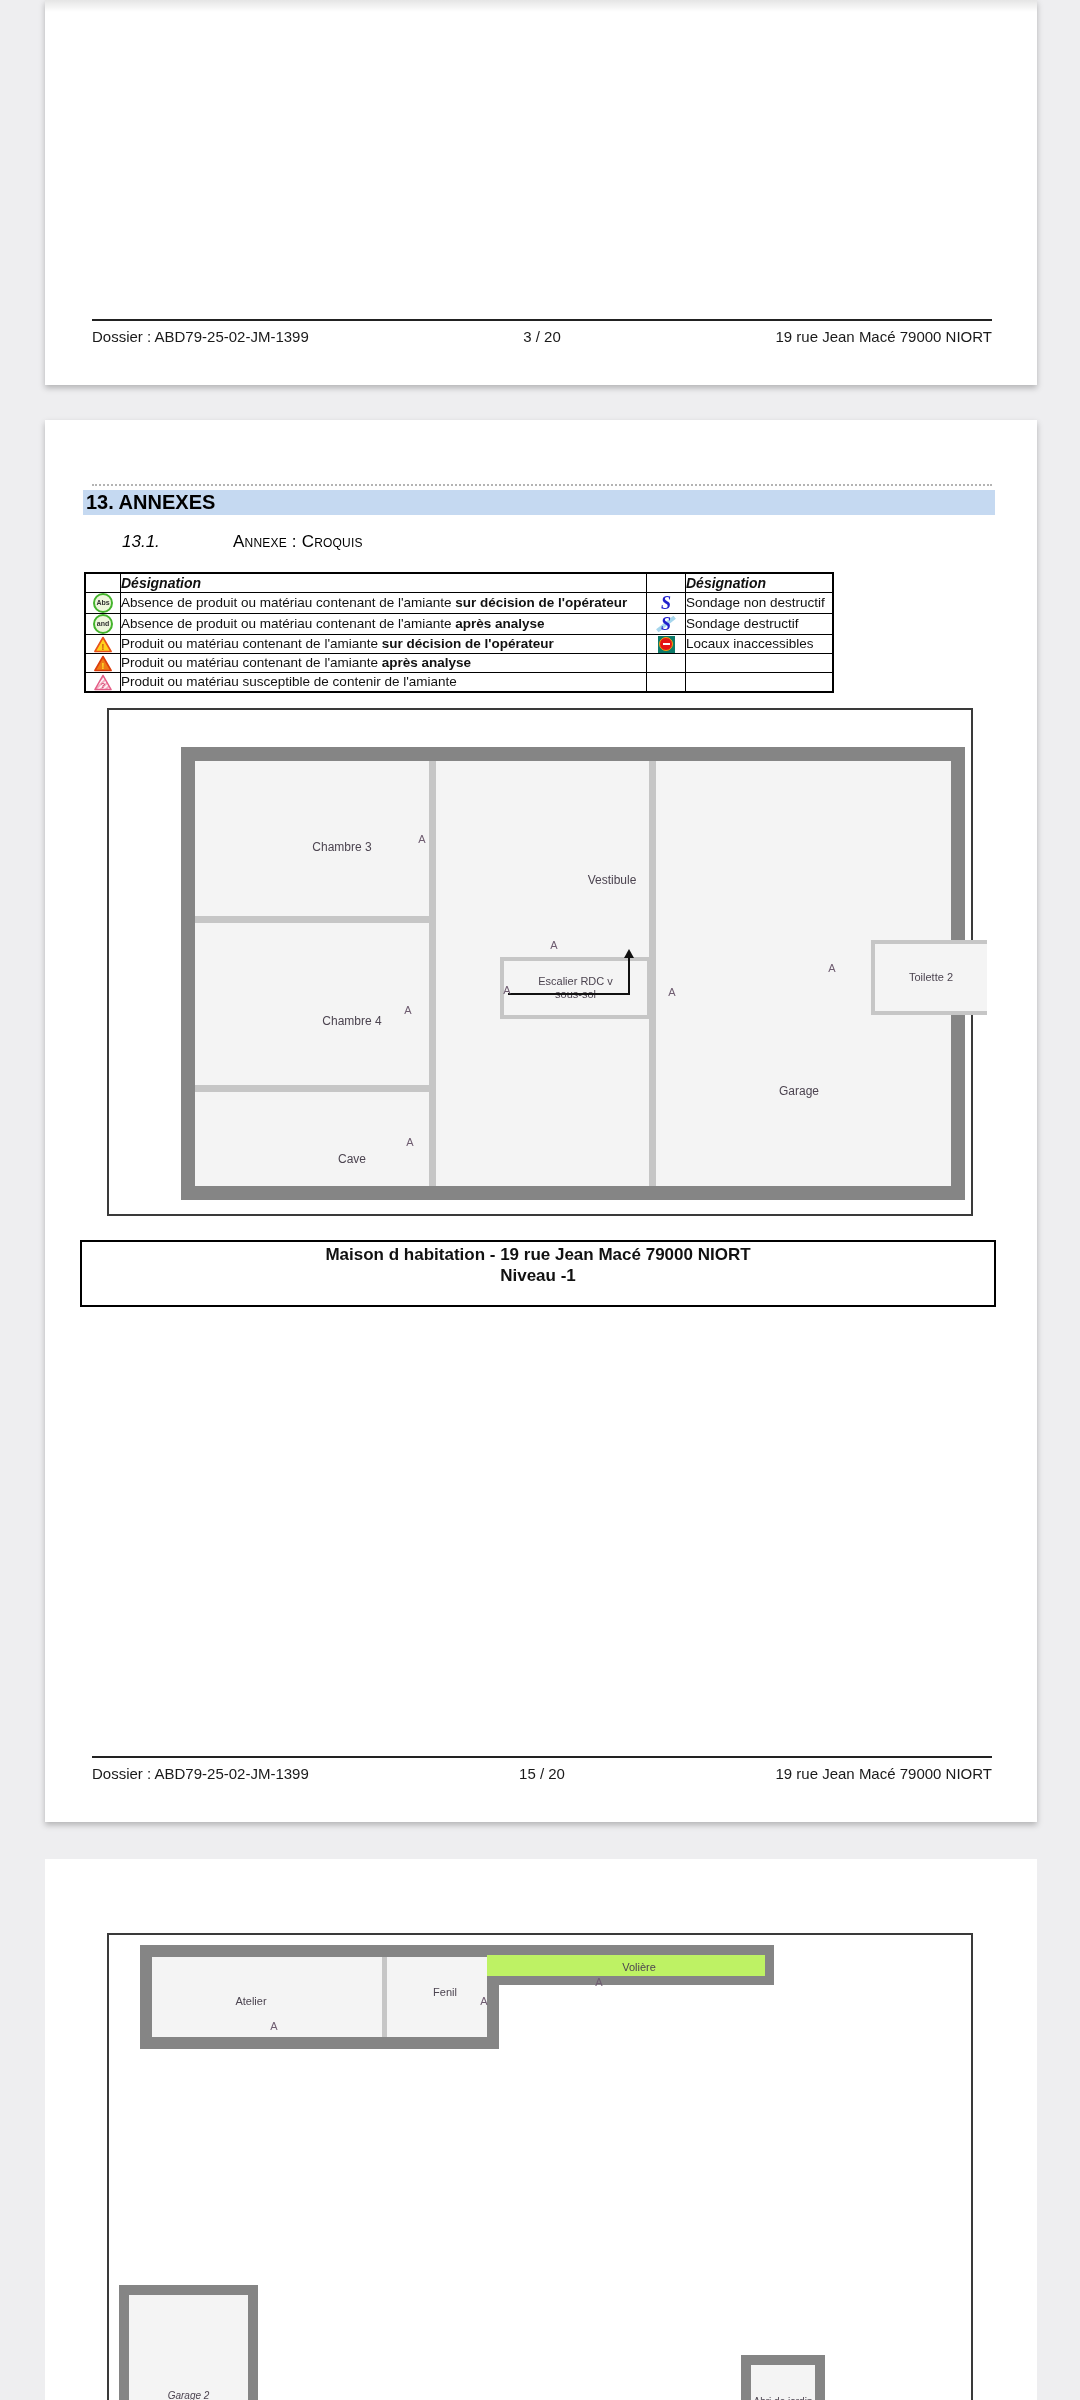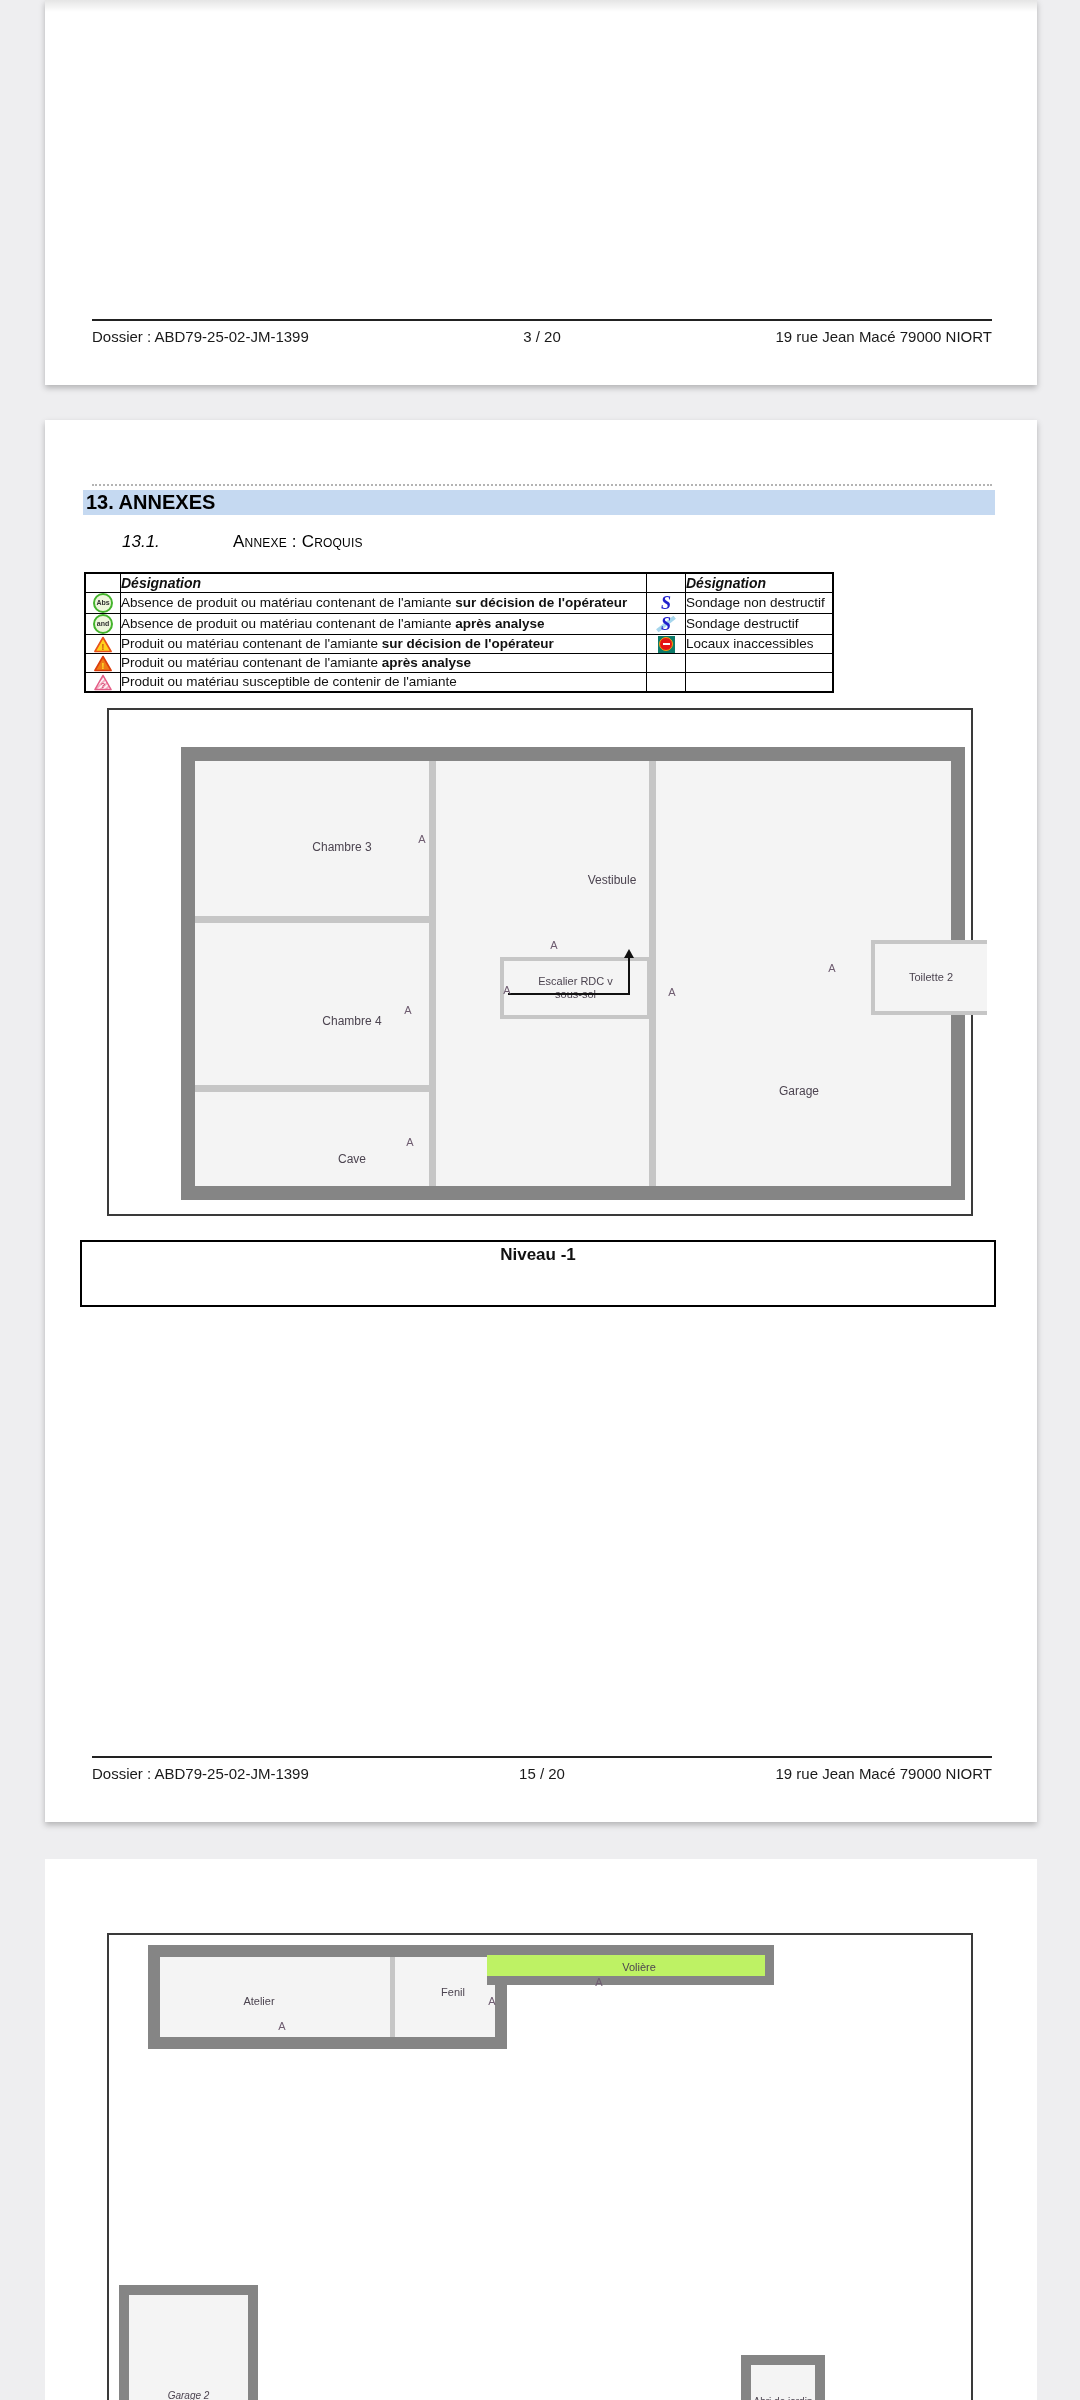--- a/index.html
+++ b/index.html
@@ -84,21 +84,21 @@
   
   .caption{position:absolute;left:35px;top:820px;width:916px;height:67px;
     border:2px solid #000;box-sizing:border-box;text-align:center;
     font-weight:bold;font-size:17px;line-height:21px;padding-top:2px;}
 
   
   .plan2{position:absolute;left:62px;top:74px;width:866px;height:467px;
     border:2px solid #3a3a3a;border-bottom:none;background:#fff;box-sizing:border-box;
     overflow:hidden;}
   .bld{position:absolute;box-sizing:border-box;background:#f4f4f4;}
-  .b1{left:31px;top:10px;width:359px;height:104px;border:12px solid #858585;margin-left:8px;}
+  .b1{left:31px;top:10px;width:359px;height:104px;border:12px solid #858585;}
   .b1part{position:absolute;left:230px;top:0;width:5px;height:80px;background:#c6c6c6;}
   .wing{left:378px;top:10px;width:287px;height:40px;background:#bef264;
     border-top:10px solid #858585;border-right:9px solid #858585;border-bottom:9px solid #858585;}
   .g2{left:10px;top:350px;width:139px;height:130px;border:10px solid #858585;border-bottom:none;}
   .abri{left:632px;top:420px;width:84px;height:60px;border:10px solid #858585;border-bottom:none;}
   .blabel{position:absolute;transform:translate(-50%,-50%);font-size:11px;color:#4c4450;white-space:nowrap;}
   .bbot{position:absolute;left:50%;transform:translateX(-50%);font-size:10px;color:#4c4450;white-space:nowrap;}
 </style>
 </head>
 <body>
@@ -228,20 +228,21 @@
         <span class="amark" style="left:359px;top:184px;">A</span>
         <span class="amark" style="left:312px;top:229px;">A</span>
         <span class="amark" style="left:477px;top:231px;">A</span>
         <span class="amark" style="left:637px;top:207px;">A</span>
         <span class="amark" style="left:213px;top:249px;">A</span>
         <span class="amark" style="left:215px;top:381px;">A</span>
       </div>
     </div>
 
     <div class="caption">
+      <div>Maison d habitation - 19 rue Jean Macé 79000 NIORT</div>
       <div>Niveau -1</div>
     </div>
 
     <div class="footer" style="top:1336px;">
       <div class="frule"></div>
       <div class="frow">
         <span class="fl">Dossier : ABD79-25-02-JM-1399</span>
         <span class="fc">15 / 20</span>
         <span class="fr">19 rue Jean Macé 79000 NIORT</span>
       </div>

